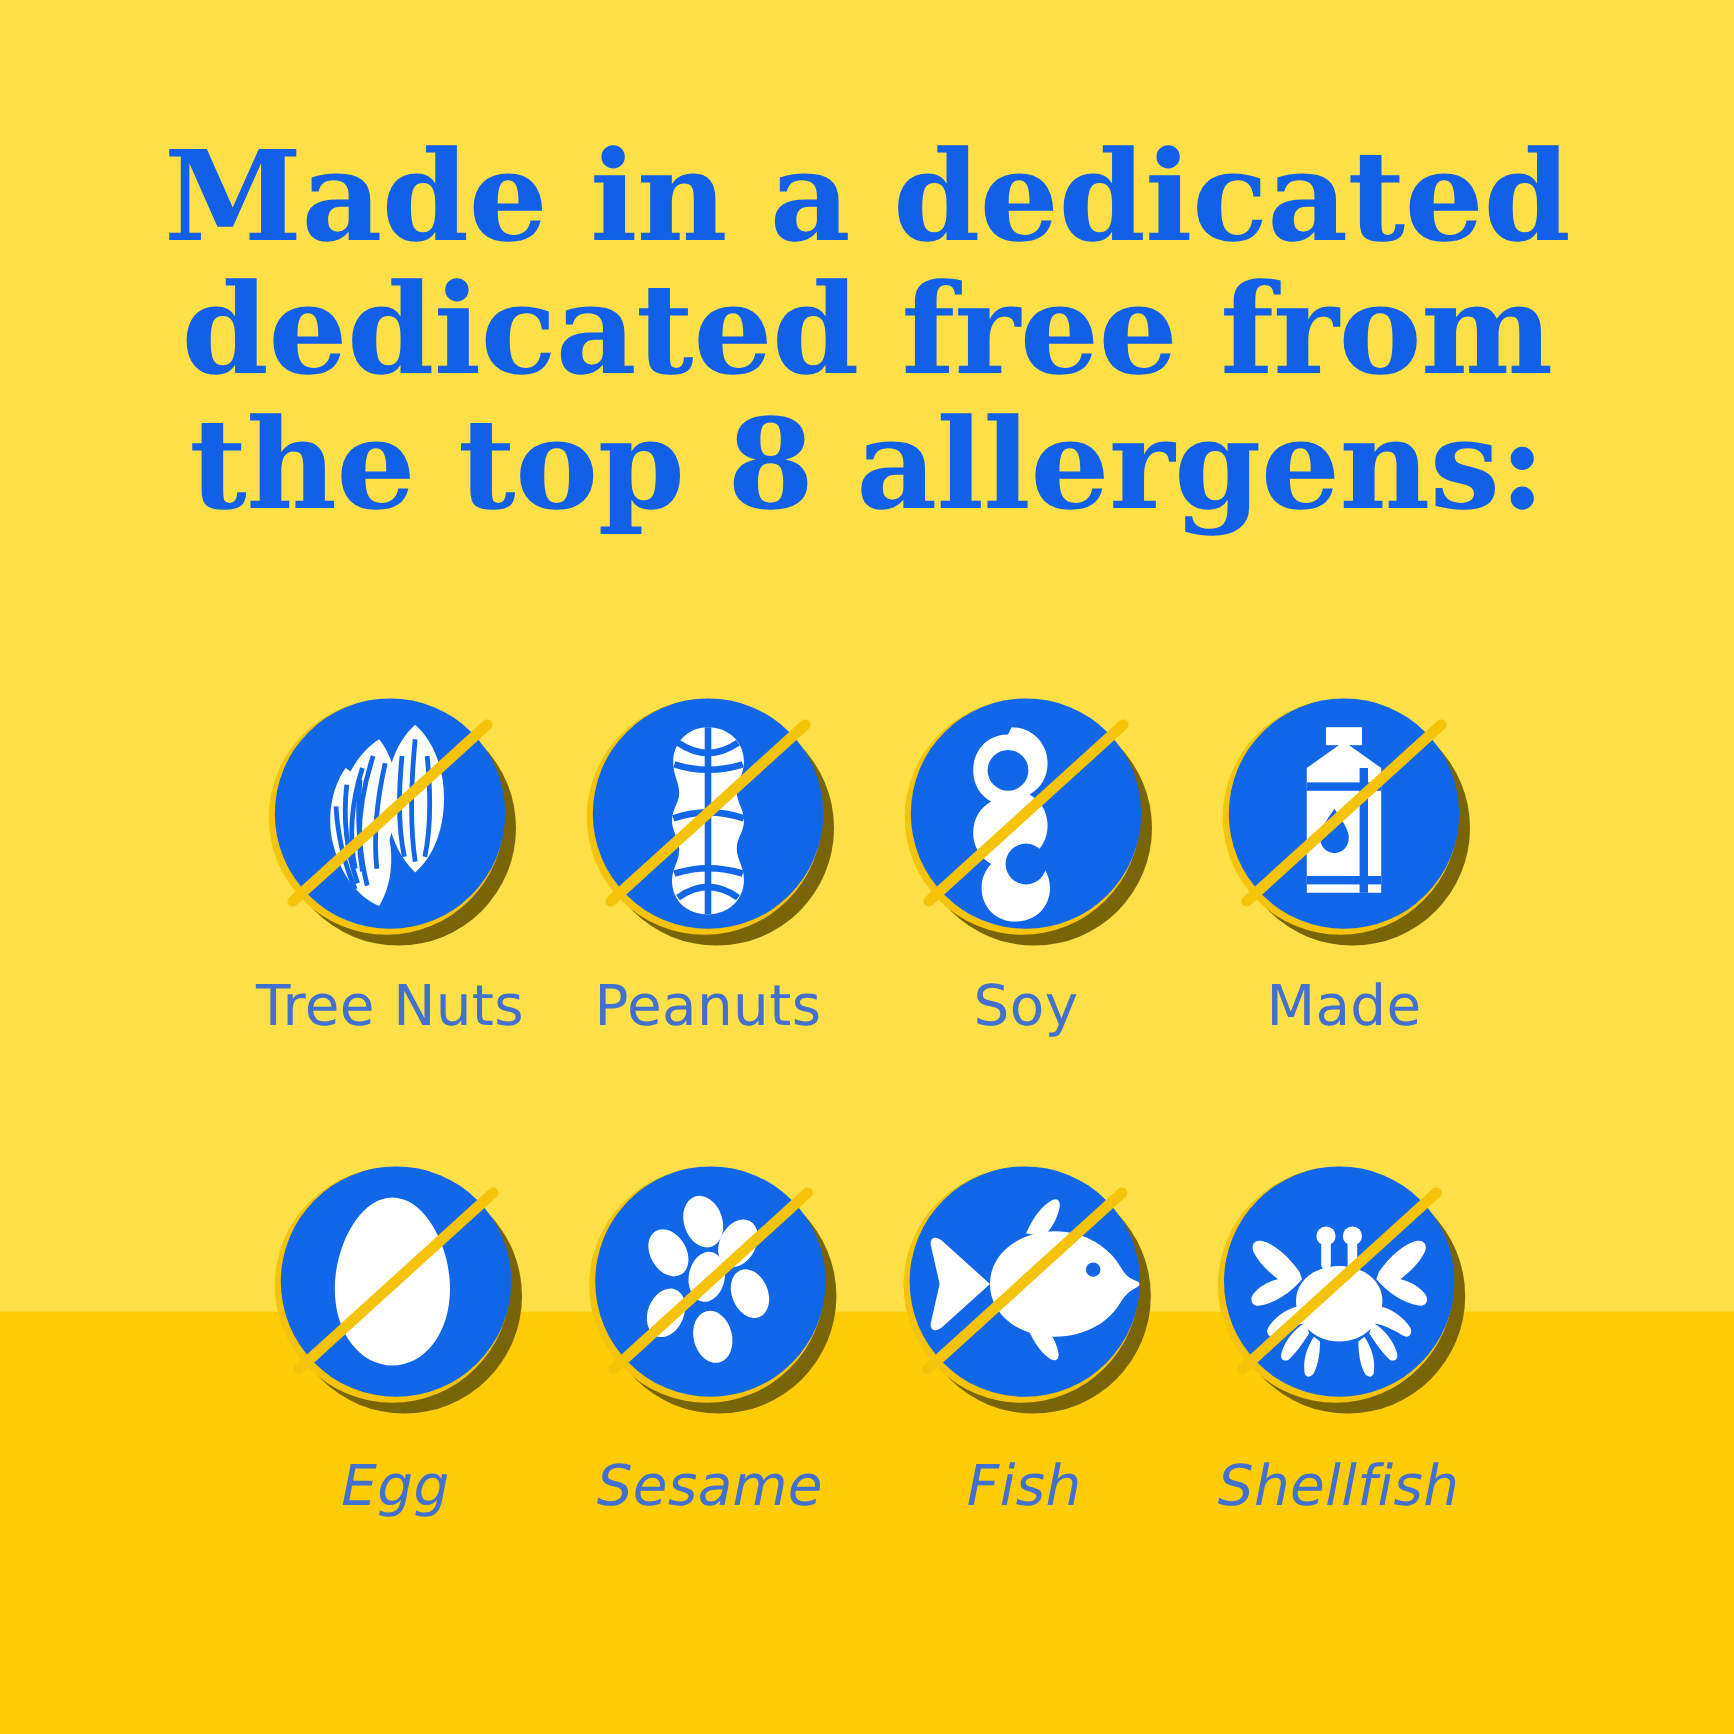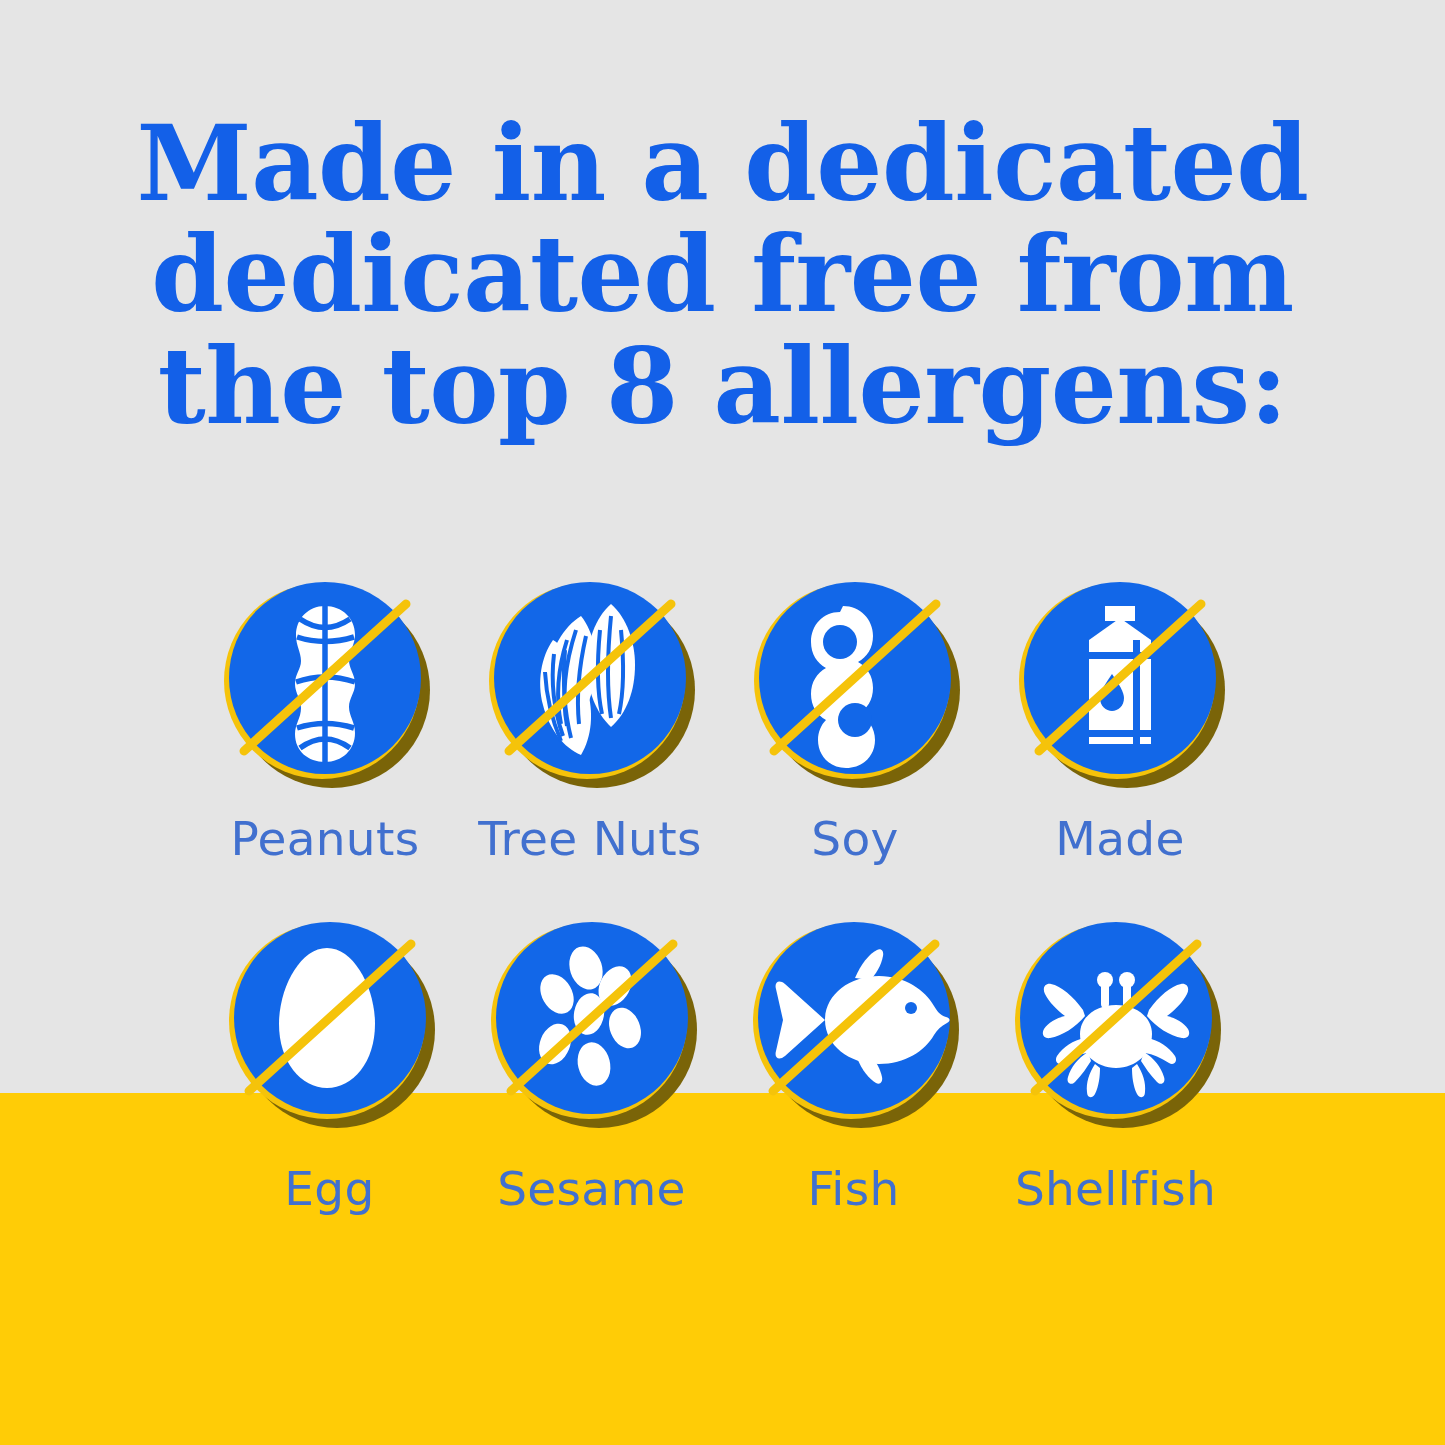--- a/index.html
+++ b/index.html
@@ -12,21 +12,21 @@
     height: 1445px;
     overflow: hidden;
     background: #FFCC06;
     font-family: "Liberation Sans", sans-serif;
   }
 
   .poster {
     position: relative;
     width: 1445px;
     height: 1093px;
-    background: #e5e5e5;
+    background: #fde047;
     box-sizing: border-box;
   }
 
   
   .heading {
     position: absolute;
     top: 108px;
     left: 0;
     width: 1445px;
     text-align: center;
@@ -47,21 +47,21 @@
   
   .row {
     position: absolute;
     left: 0;
     width: 1445px;
     display: flex;
     justify-content: center;
     align-items: flex-start;
   }
   .row-1 { top: 578px; }
-  .row-2 { top: 918px; }
+  .row-2 { top: 968px; font-style: italic; }
 
   .row-1 .cell { width: 265px; }
   .row-2 .cell { width: 262px; }
 
   .cell {
     display: flex;
     flex-direction: column;
     align-items: center;
   }
 
@@ -105,43 +105,20 @@
 
   <div class="row row-1">
 
     <div class="cell">
       <div class="badge">
         <svg viewBox="0 0 206 206" xmlns="http://www.w3.org/2000/svg">
           <ellipse cx="110" cy="112" rx="98" ry="98" fill="#7A6408"></ellipse>
           <circle cx="100" cy="103" r="98" fill="#F5C30A"></circle>
           <circle cx="103" cy="100" r="96" fill="#1267E8"></circle>
           <g fill="#FFFFFF">
-            <path d="M103 28c-17 0-29 13-29 29 0 11 5 17 5 26 0 8-6 13-6 23 0 9 6 15 6 24 0 10-6 16-6 26 0 17 13 28 30 28s30-12 30-29c0-11-6-17-6-26 0-9 6-14 6-23 0-10-6-15-6-24 0-9 6-15 6-25 0-17-13-29-30-29z"></path>
-          </g>
-          <g stroke="#1267E8" stroke-width="5.5" fill="none" opacity="1">
-            <path d="M103 28 L103 184"></path>
-            <path d="M75 59 Q103 68 132 59"></path>
-            <path d="M74 104 Q103 94 133 104"></path>
-            <path d="M75 150 Q103 141 132 150"></path>
-            <path d="M78 41 Q103 58 128 41"></path>
-            <path d="M78 170 Q103 152 128 170"></path>
-          </g>
-          <line x1="22" y1="173" x2="184" y2="26" stroke="#F5C30A" stroke-width="9" stroke-linecap="round"></line>
-        </svg>
-      </div>
-      <div class="label">Peanuts</div>
-    </div>
-
-    <div class="cell">
-      <div class="badge">
-        <svg viewBox="0 0 206 206" xmlns="http://www.w3.org/2000/svg">
-          <ellipse cx="110" cy="112" rx="98" ry="98" fill="#7A6408"></ellipse>
-          <circle cx="100" cy="103" r="98" fill="#F5C30A"></circle>
-          <circle cx="103" cy="100" r="96" fill="#1267E8"></circle>
-          <g fill="#FFFFFF">
             <path d="M124 26c-16 14-24 38-24 61 0 25 9 48 24 62 16-14 24-37 24-62 0-23-8-47-24-61z"></path>
             <path d="M94 38C76 49 64 72 60 95c-5 25 0 50 13 66 18-11 30-33 34-57 5-24 0-50-13-66z"></path>
             <path d="M66 62c-12 17-16 42-10 65 6 24 21 43 38 50 11-18 13-43 6-66-7-23-21-41-34-49z"></path>
           </g>
           <g stroke="#1267E8" stroke-width="4" fill="none">
             <path d="M124 38 Q118 100 124 140"></path>
             <path d="M113 52 Q108 104 115 136"></path>
             <path d="M134 52 Q139 104 132 136"></path>
             <path d="M89 52 Q72 104 80 148"></path>
             <path d="M80 62 Q66 106 74 146"></path>
@@ -156,20 +133,43 @@
       <div class="label">Tree Nuts</div>
     </div>
 
     <div class="cell">
       <div class="badge">
         <svg viewBox="0 0 206 206" xmlns="http://www.w3.org/2000/svg">
           <ellipse cx="110" cy="112" rx="98" ry="98" fill="#7A6408"></ellipse>
           <circle cx="100" cy="103" r="98" fill="#F5C30A"></circle>
           <circle cx="103" cy="100" r="96" fill="#1267E8"></circle>
           <g fill="#FFFFFF">
+            <path d="M103 28c-17 0-29 13-29 29 0 11 5 17 5 26 0 8-6 13-6 23 0 9 6 15 6 24 0 10-6 16-6 26 0 17 13 28 30 28s30-12 30-29c0-11-6-17-6-26 0-9 6-14 6-23 0-10-6-15-6-24 0-9 6-15 6-25 0-17-13-29-30-29z"></path>
+          </g>
+          <g stroke="#1267E8" stroke-width="5.5" fill="none" opacity="1">
+            <path d="M103 28 L103 184"></path>
+            <path d="M75 59 Q103 68 132 59"></path>
+            <path d="M74 104 Q103 94 133 104"></path>
+            <path d="M75 150 Q103 141 132 150"></path>
+            <path d="M78 41 Q103 58 128 41"></path>
+            <path d="M78 170 Q103 152 128 170"></path>
+          </g>
+          <line x1="22" y1="173" x2="184" y2="26" stroke="#F5C30A" stroke-width="9" stroke-linecap="round"></line>
+        </svg>
+      </div>
+      <div class="label">Peanuts</div>
+    </div>
+
+    <div class="cell">
+      <div class="badge">
+        <svg viewBox="0 0 206 206" xmlns="http://www.w3.org/2000/svg">
+          <ellipse cx="110" cy="112" rx="98" ry="98" fill="#7A6408"></ellipse>
+          <circle cx="100" cy="103" r="98" fill="#F5C30A"></circle>
+          <circle cx="103" cy="100" r="96" fill="#1267E8"></circle>
+          <g fill="#FFFFFF">
             <path d="M88 34c-17 0-29 13-29 30 0 12 6 21 15 26-9 5-15 14-15 26 0 12 6 21 15 26-5 5-8 12-8 20 0 16 12 28 28 28 17 0 29-12 29-28 0-12-7-22-17-26 9-5 15-14 15-26 0-12-6-21-15-26 9-5 15-14 15-26 0-17-13-30-30-30z"></path>
           </g>
           <g fill="#1267E8">
             <circle cx="88" cy="64" r="17"></circle>
             <circle cx="103" cy="142" r="17"></circle>
           </g>
           <line x1="22" y1="173" x2="184" y2="26" stroke="#F5C30A" stroke-width="9" stroke-linecap="round"></line>
         </svg>
       </div>
       <div class="label">Soy</div>

